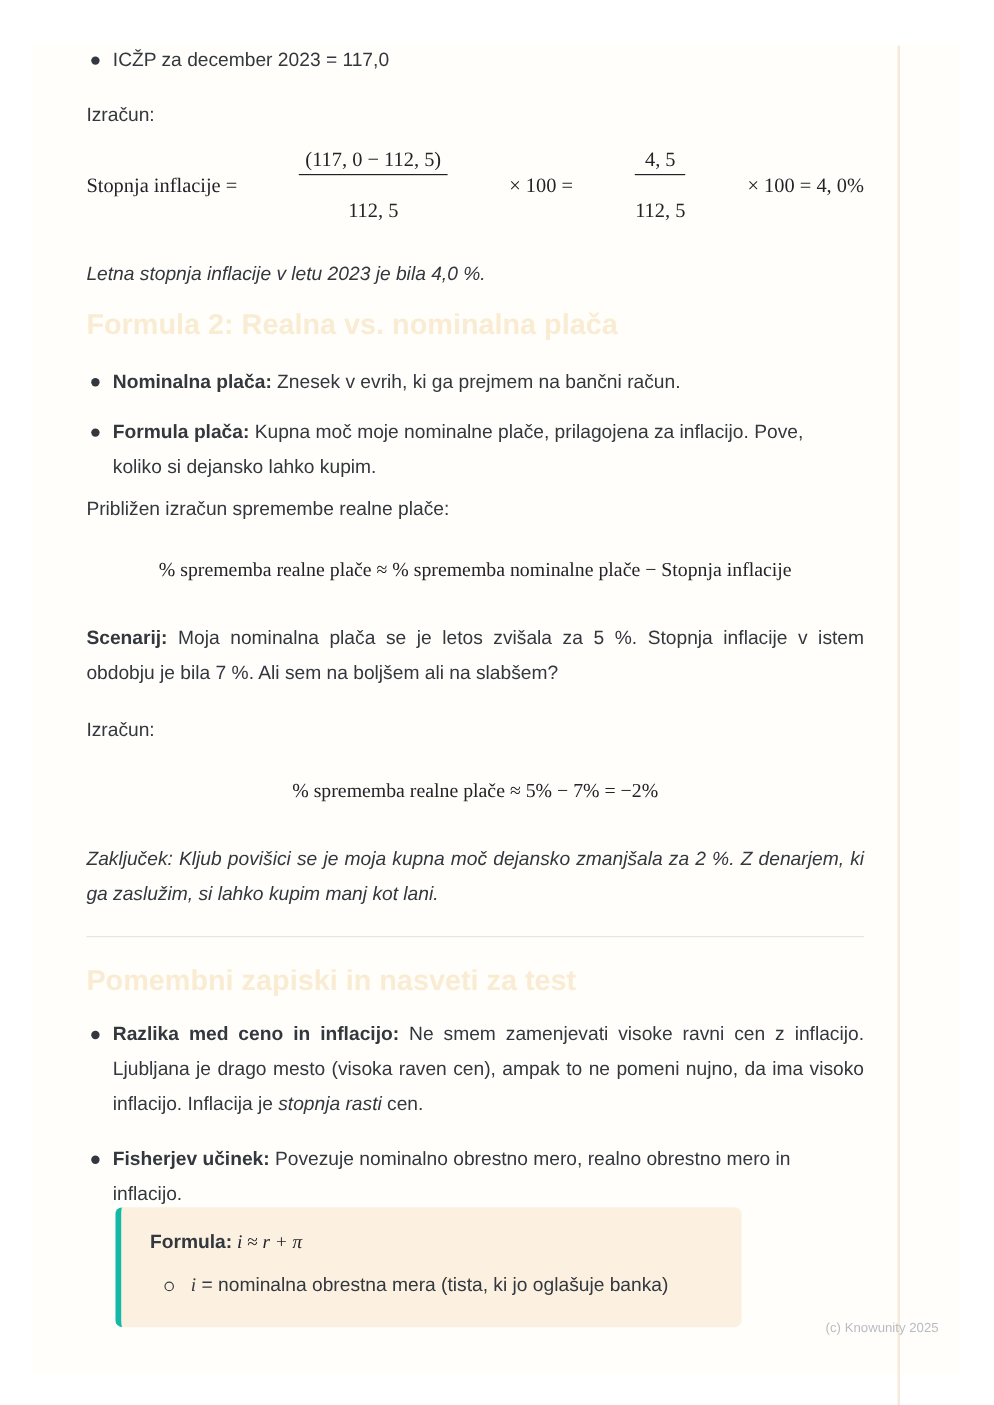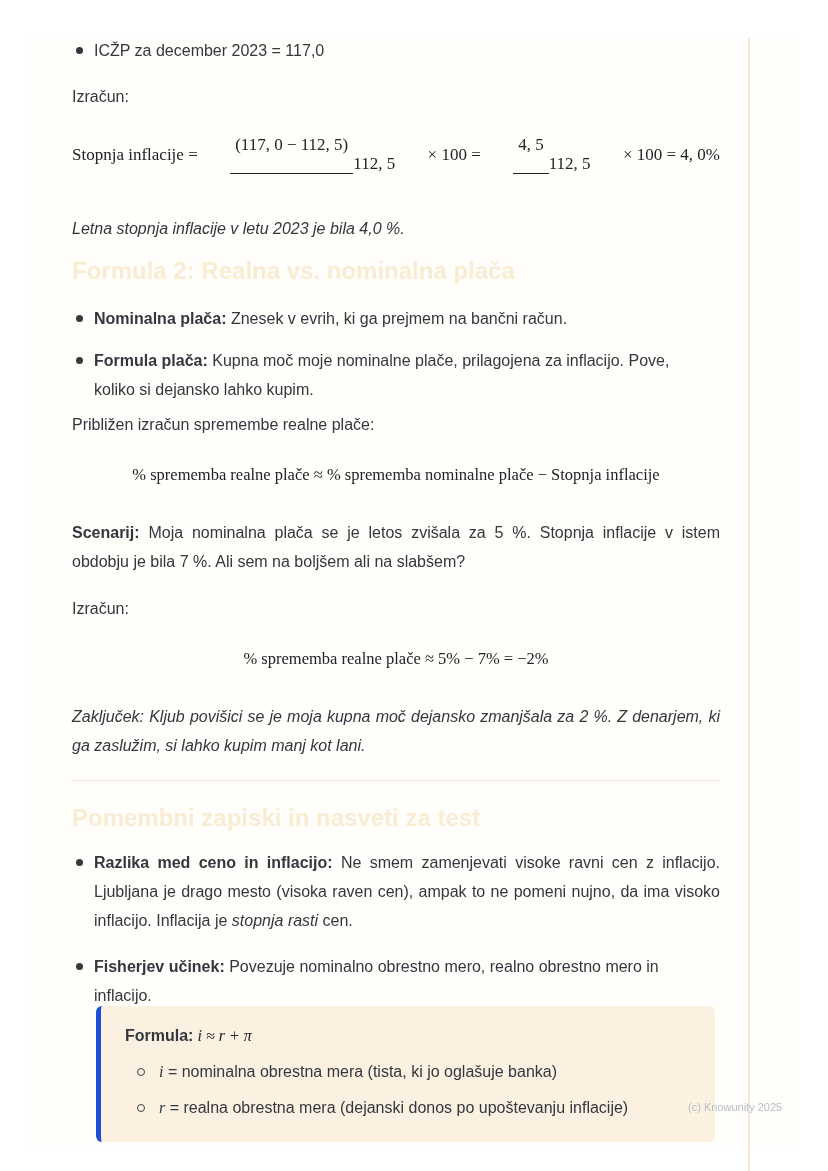--- a/index.html
+++ b/index.html
@@ -14,30 +14,30 @@
   ul.bullets{list-style:none;padding:0;}
   ul.bullets li{position:relative;padding-left:22px;margin:0 0 13px 0;}
   .disc{position:absolute;left:4px;top:11px;width:7px;height:7px;border-radius:50%;background:#33373e;}
   b{font-weight:bold;}
   .italic{font-style:italic;}
   .justify{text-align:justify;}
   
   .formula{font-family:"Liberation Serif",serif;color:#222326;font-size:17px;}
   .formula-display{display:flex;justify-content:space-between;align-items:center;gap:7px;height:72px;}
   .formula-center{text-align:center;font-size:16.5px;}
-  .frac{display:inline-flex;text-align:center;vertical-align:middle;line-height:1.25;}
+  .frac{display:inline-flex;flex-direction:column;text-align:center;vertical-align:middle;line-height:1.25;}
   .frac .num{border-bottom:1px solid #222326;padding:0 5px 1px 5px;}
   .frac .den{padding-top:19px;}
   
   .h2{font-size:24px;font-weight:bold;color:#f9ecd3;line-height:30px;}
   .divider{position:absolute;left:72px;width:648px;border:0;border-top:1px solid #e8e4de;margin:0;}
   
   .callout{
-    position:absolute;left:96px;top:1006px;width:619px;
-    background:#fcf1e1;border-left:5px solid #1d4ed8;border-radius:6px;
+    position:absolute;left:96px;top:1006px;width:522px;
+    background:#fcf1e1;border-left:5px solid #14b8a6;border-radius:6px;
     padding:16px 24px 12px 24px;box-sizing:border-box;font-size:16px;line-height:28px;
   }
   .callout .math{font-family:"Liberation Serif",serif;font-style:italic;color:#222326;}
   ul.sub-bullets{list-style:none;padding:0;margin:8px 0 4px 0;}
   ul.sub-bullets li{position:relative;padding-left:34px;margin:0 0 8px 0;max-width:500px;}
   .circ{position:absolute;left:12px;top:10px;width:6px;height:6px;border:1.5px solid #3a3e45;border-radius:50%;background:transparent;}
   .var{font-family:"Liberation Serif",serif;font-style:italic;}
   .watermark{position:absolute;left:688px;top:1100px;font-size:11px;color:#b9bcc3;line-height:14px;}
 </style>
 </head>
@@ -113,20 +113,16 @@
 
 <div class="callout">
   <div>
     <b>Formula:</b><span class="math"> i ≈ r + π</span>
   </div>
   <ul class="sub-bullets">
     <li>
       <span class="circ"></span>
       <span class="var">i</span><span> = nominalna obrestna mera (tista, ki jo oglašuje banka)</span>
     </li>
-    <li>
-      <span class="circ"></span>
-      <span class="var">r</span><span> = realna obrestna mera (dejanski donos po upoštevanju inflacije)</span>
-    </li>
   </ul>
 </div>
 
 <div class="watermark">(c) Knowunity 2025</div>
 
 </body></html>

